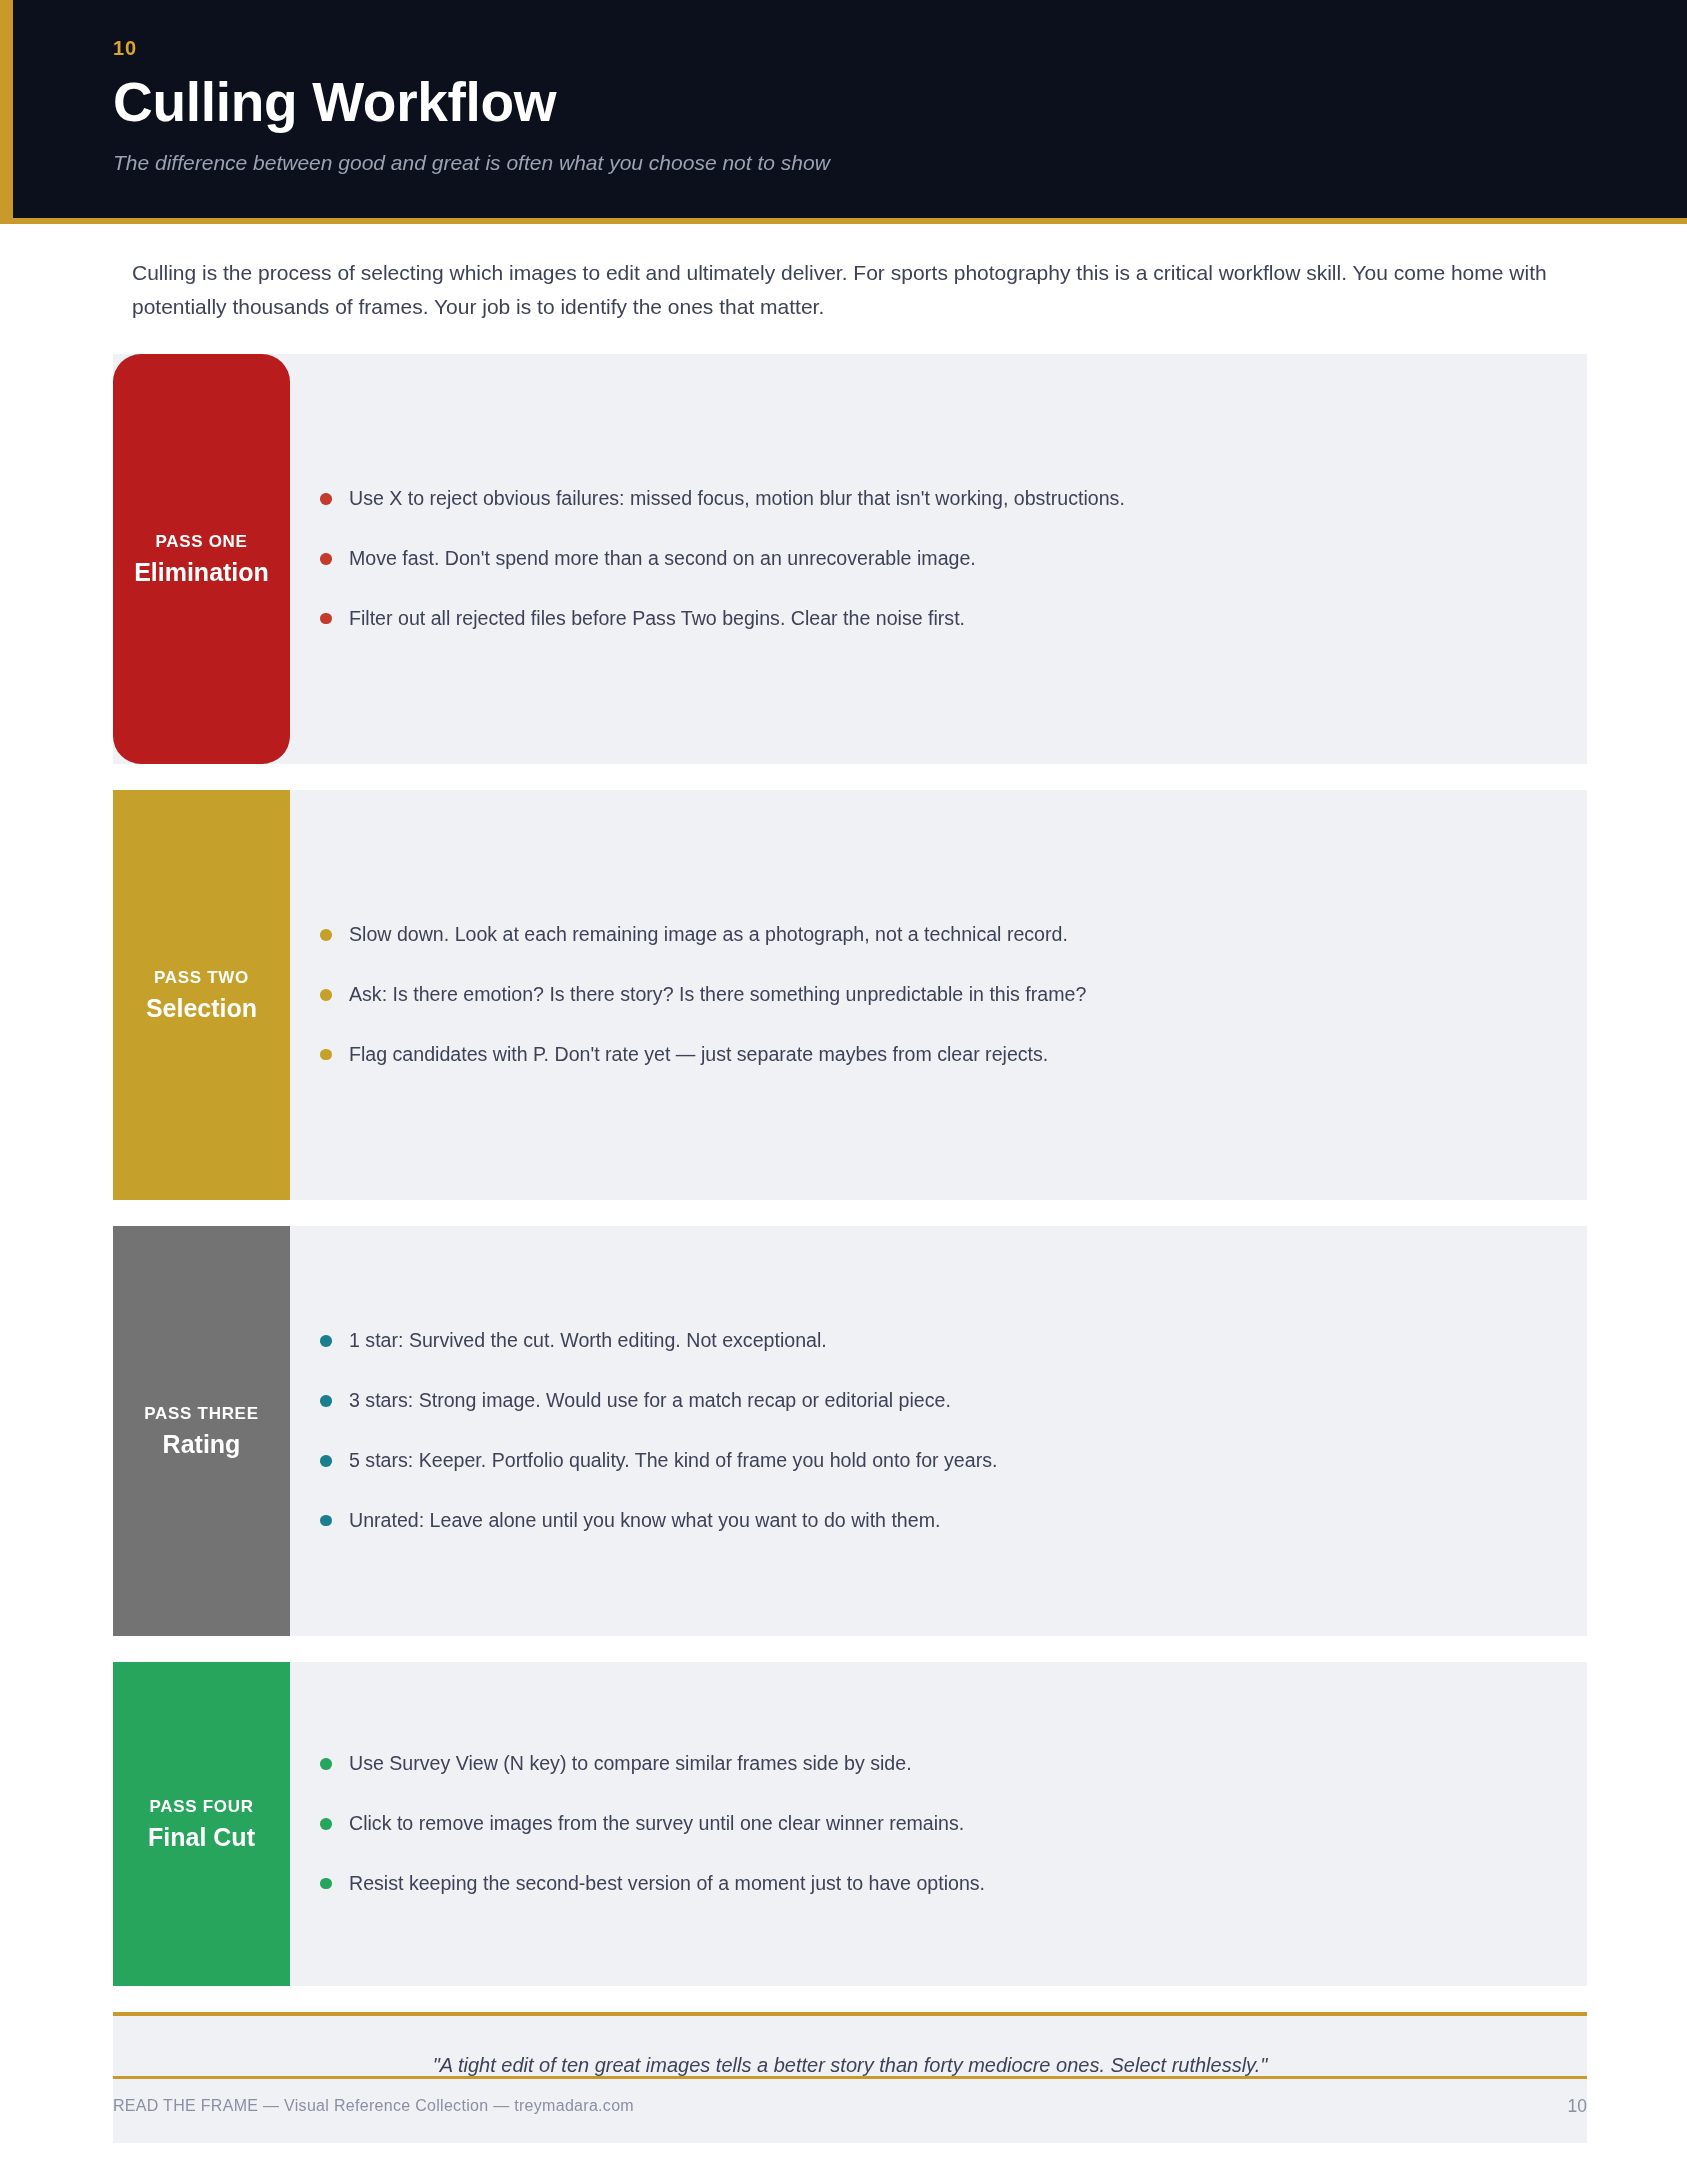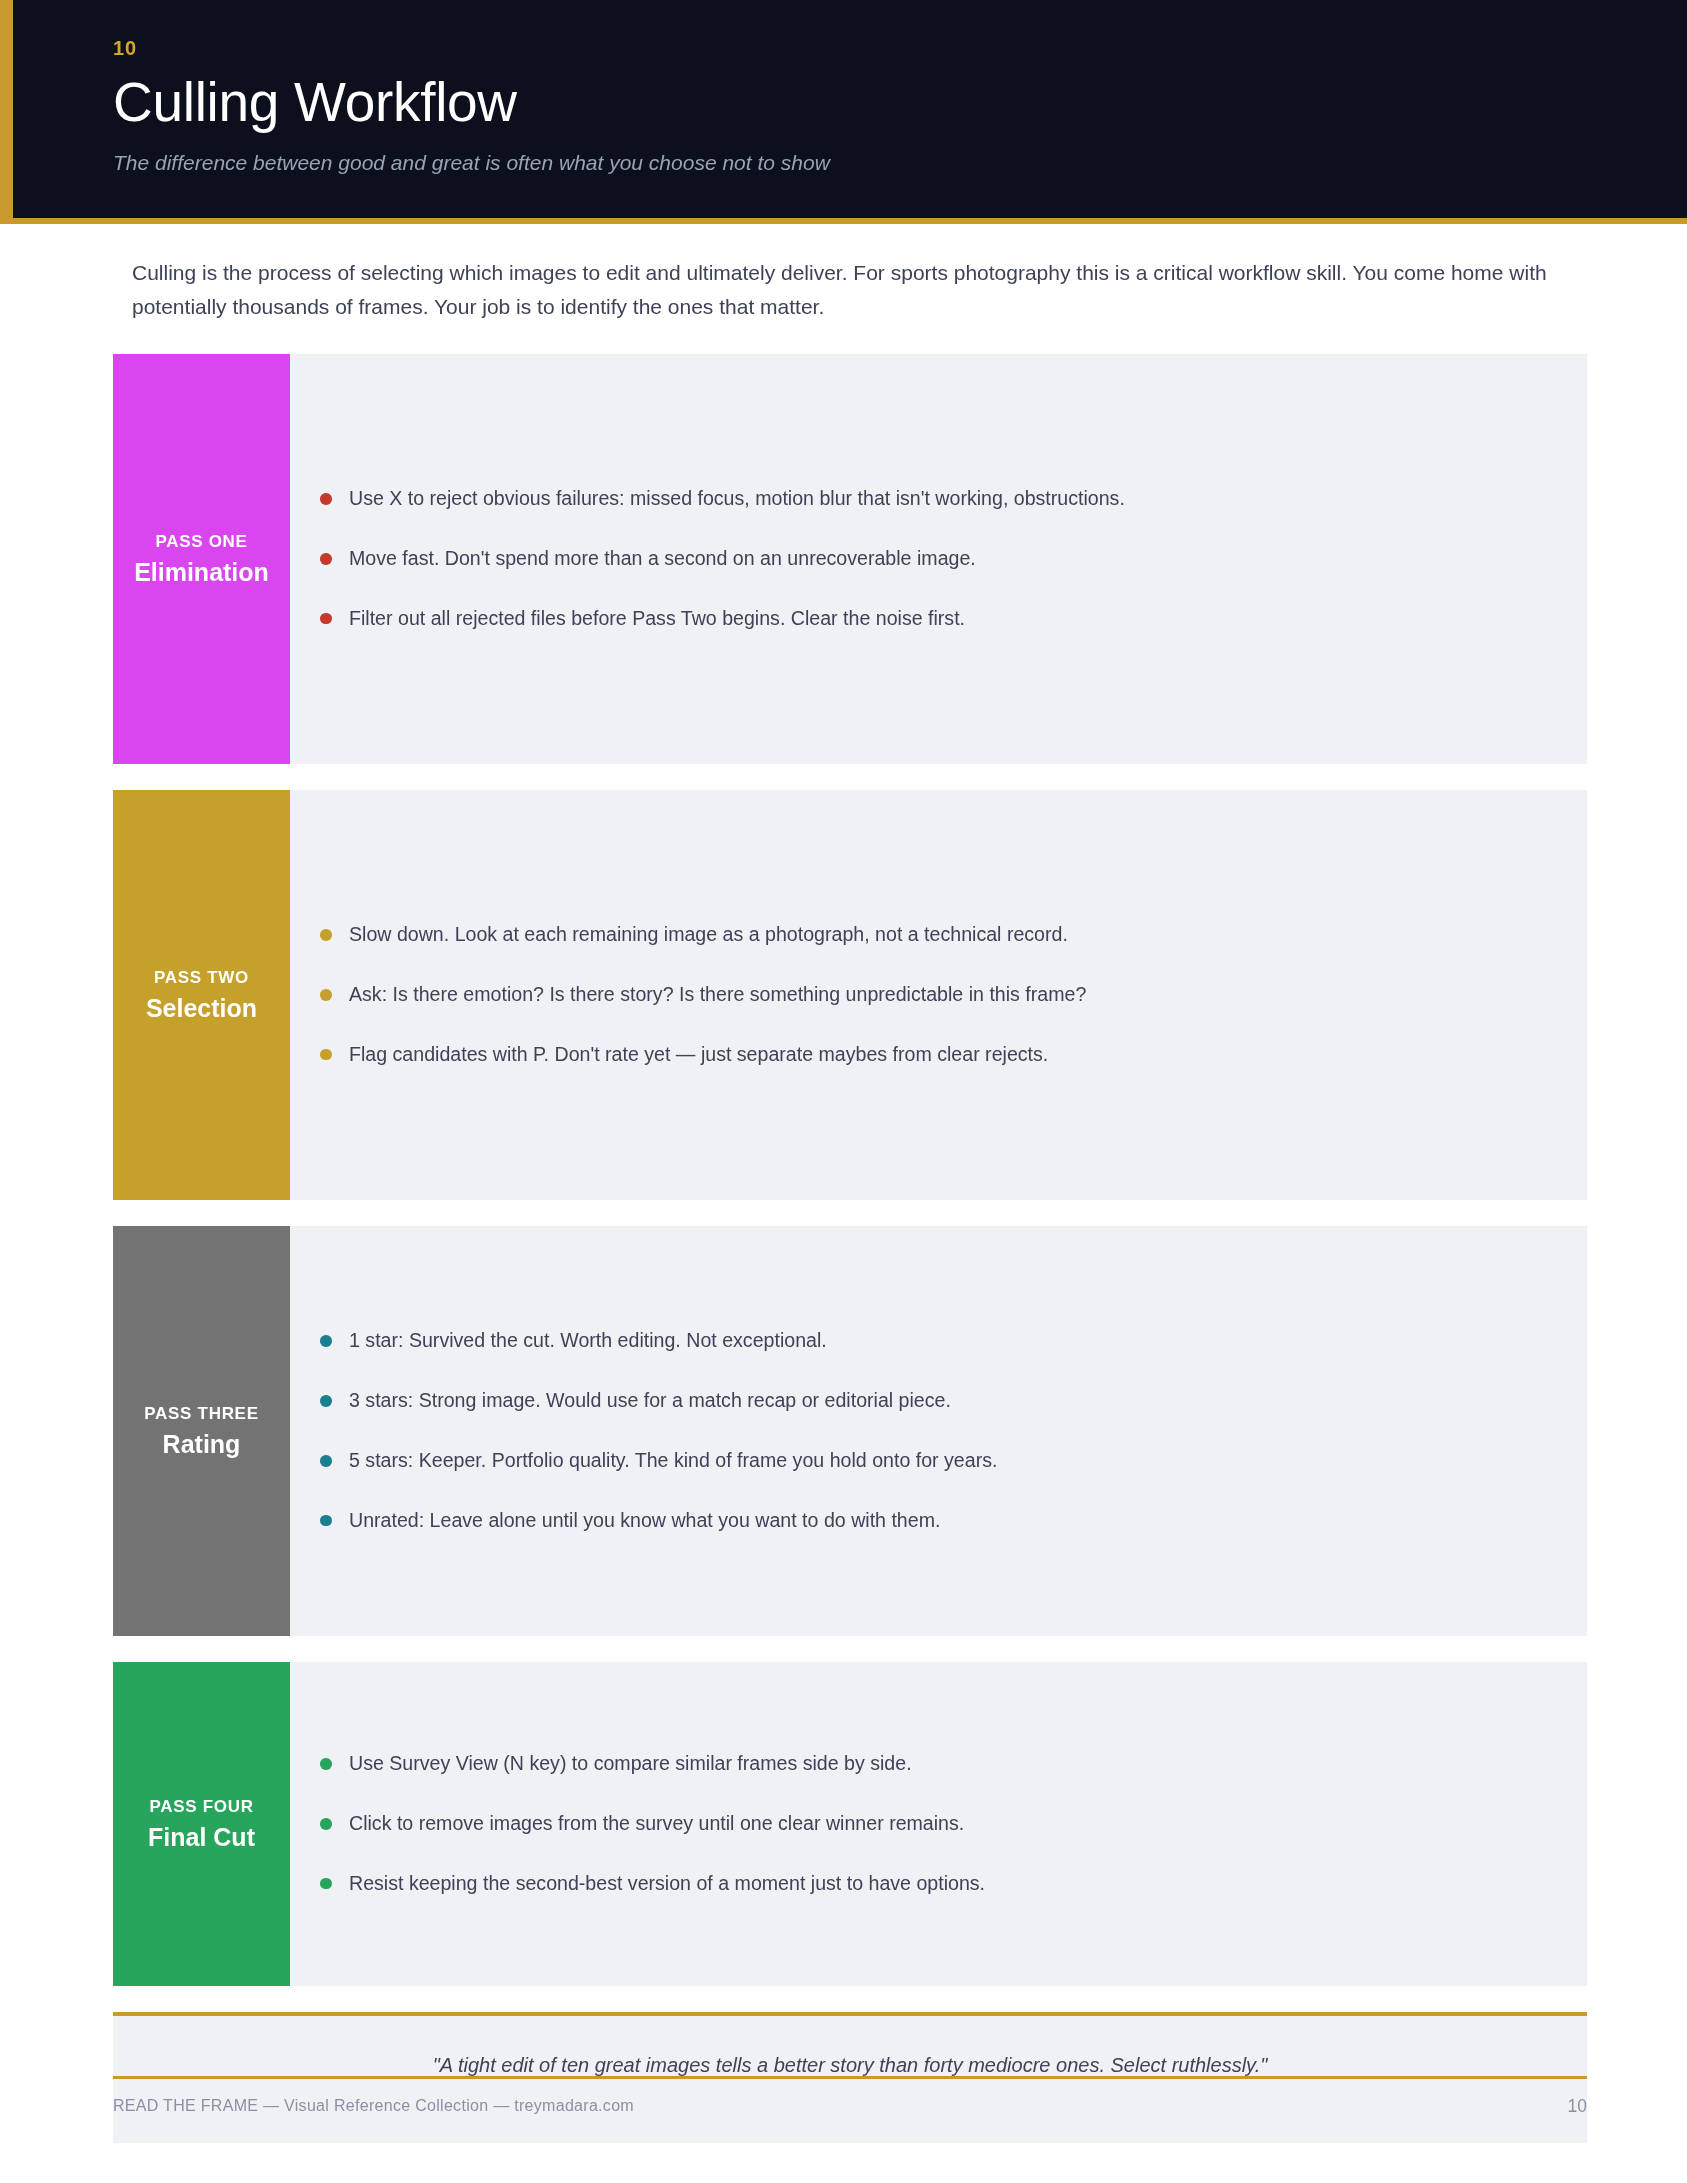--- a/index.html
+++ b/index.html
@@ -31,21 +31,21 @@
     color: #d9a62c;
     font-size: 20px;
     font-weight: bold;
     letter-spacing: 0.8px;
     line-height: 1.2;
     margin-bottom: 13.5px;
   }
   .header-title {
     color: #ffffff;
     font-size: 55px;
-    font-weight: normal;
+    font-weight: bold;
     letter-spacing: -0.3px;
     line-height: 1.05;
     margin-bottom: 17.5px;
   }
   .header-subtitle {
     color: #9aa2b4;
     font-size: 21px;
     font-style: italic;
     font-weight: normal;
     line-height: 1.3;
@@ -117,21 +117,21 @@
     margin-top: 8px;
     margin-right: 17.5px;
   }
   .pass-item-text {
     color: #3d4256;
     font-size: 19.6px;
     line-height: 1.42;
   }
 
   
-  .c-red    { background: #d946ef; }
+  .c-red    { background: #b91c1c; border-radius: 28px; }
   .c-gold   { background: #c5a02b; }
   .c-teal   { background: #737373; }
   .c-green  { background: #27a55c; }
 
   .d-red    { background: #c43a2d; }
   .d-gold   { background: #c5a02b; }
   .d-teal   { background: #1c7f8e; }
   .d-green  { background: #27a55c; }
 
   .h-pass1 { min-height: 410px; }

